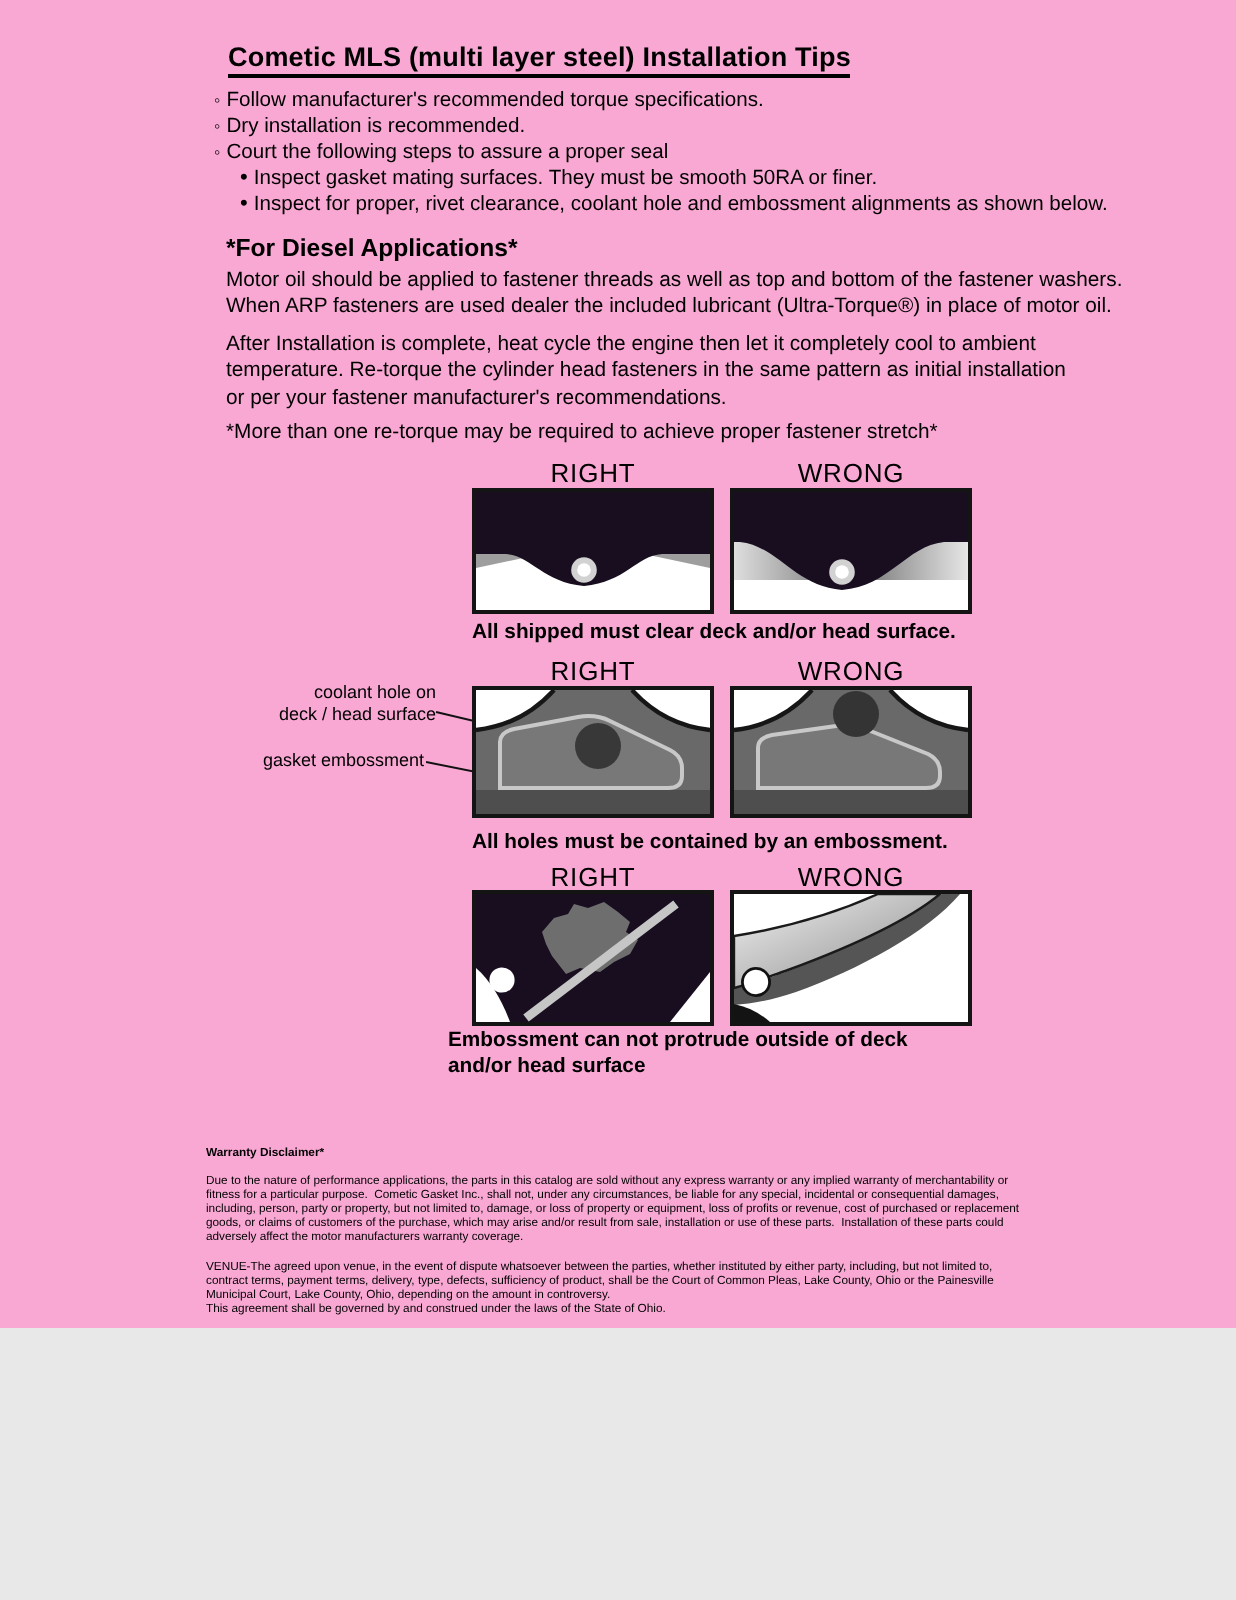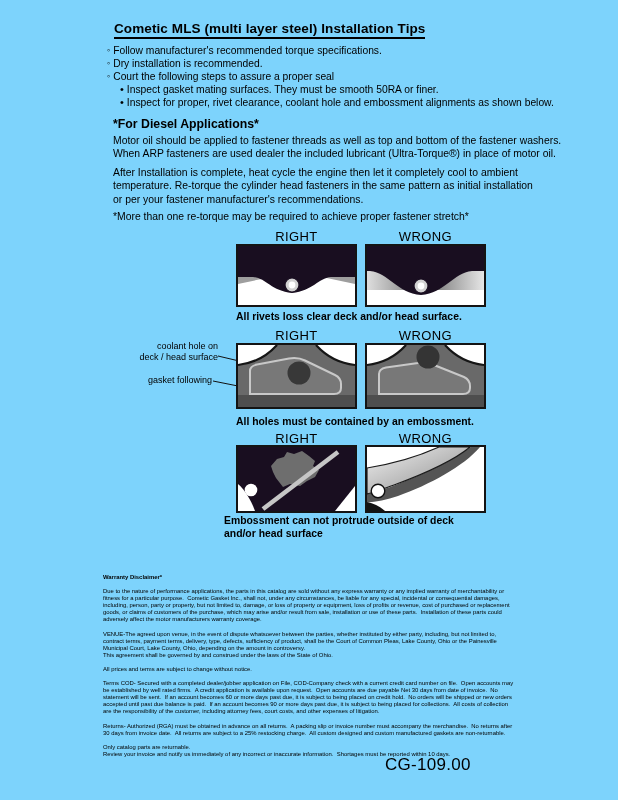--- a/index.html
+++ b/index.html
@@ -1,17 +1,17 @@
 <!DOCTYPE html>
 <html><head>
 <meta charset="utf-8">
 <style>
   html,body{margin:0;padding:0;background:#e8e8e8;}
   #page{
-    position:relative;width:618px;height:800px;background:#7dd3fc;
+    position:relative;width:618px;height:664px;background:#f9a8d4;
     font-family:"Liberation Sans", sans-serif;color:#000;overflow:hidden;
     margin:0 auto;
   }
   .abs{position:absolute;}
   .pre{white-space:pre-line;}
   
   .title{left:114px;top:21px;font-size:13.5px;font-weight:bold;
          border-bottom:2px solid #000;padding-bottom:1px;letter-spacing:0.1px;}
   
   .tips{left:107px;top:44px;font-size:10.3px;}
@@ -100,28 +100,28 @@
         </linearGradient>
       </defs>
       <rect width="117" height="59" fill="#190e20"></rect>
       <rect y="25" width="117" height="19" fill="url(#g1)"></rect>
       <rect y="44" width="117" height="15" fill="#ffffff"></rect>
       <path d="M3,25 C22,27 30,47 54,49 C78,47 86,27 105,25 Z" fill="#190e20"></path>
       <circle cx="54" cy="40" r="7" fill="#d2d2d2" stroke="#190e20" stroke-width="1.2"></circle>
       <circle cx="54" cy="40" r="3.4" fill="#ffffff"></circle>
     </svg>
   </div>
-  <div class="abs caption" style="left:236px;top:311px;">All rivets loss clear deck and/or head surface.</div>
+  <div class="abs caption" style="left:236px;top:311px;">All shipped must clear deck and/or head surface.</div>
 
   <div class="abs dlabel" style="left:236px;top:328px;">RIGHT</div>
   <div class="abs dlabel" style="left:365px;top:328px;">WRONG</div>
 
   <div class="abs callout pre" style="left:118px;top:341px;">coolant hole on
 deck / head surface</div>
-  <div class="abs callout" style="left:112px;top:375px;">gasket following</div>
+  <div class="abs callout" style="left:112px;top:375px;">gasket embossment</div>
   <svg class="abs" style="left:213px;top:348px;" width="90" height="48">
     <line x1="5" y1="8" x2="81" y2="26" stroke="#111" stroke-width="1"></line>
     <line x1="0" y1="33" x2="55" y2="44" stroke="#111" stroke-width="1"></line>
   </svg>
 
   <div class="abs dbox" style="left:236px;top:343px;height:62px;">
     <svg viewBox="0 0 117 62" preserveAspectRatio="none">
       <rect width="117" height="62" fill="#ffffff"></rect>
       <path d="M0,20 C18,18 30,10 39,0 L78,0 C87,10 99,18 117,20 L117,62 L0,62 Z" fill="#696969"></path>
       <path d="M0,20 C18,18 30,10 39,0" stroke="#161616" stroke-width="2.2" fill="none"></path>

